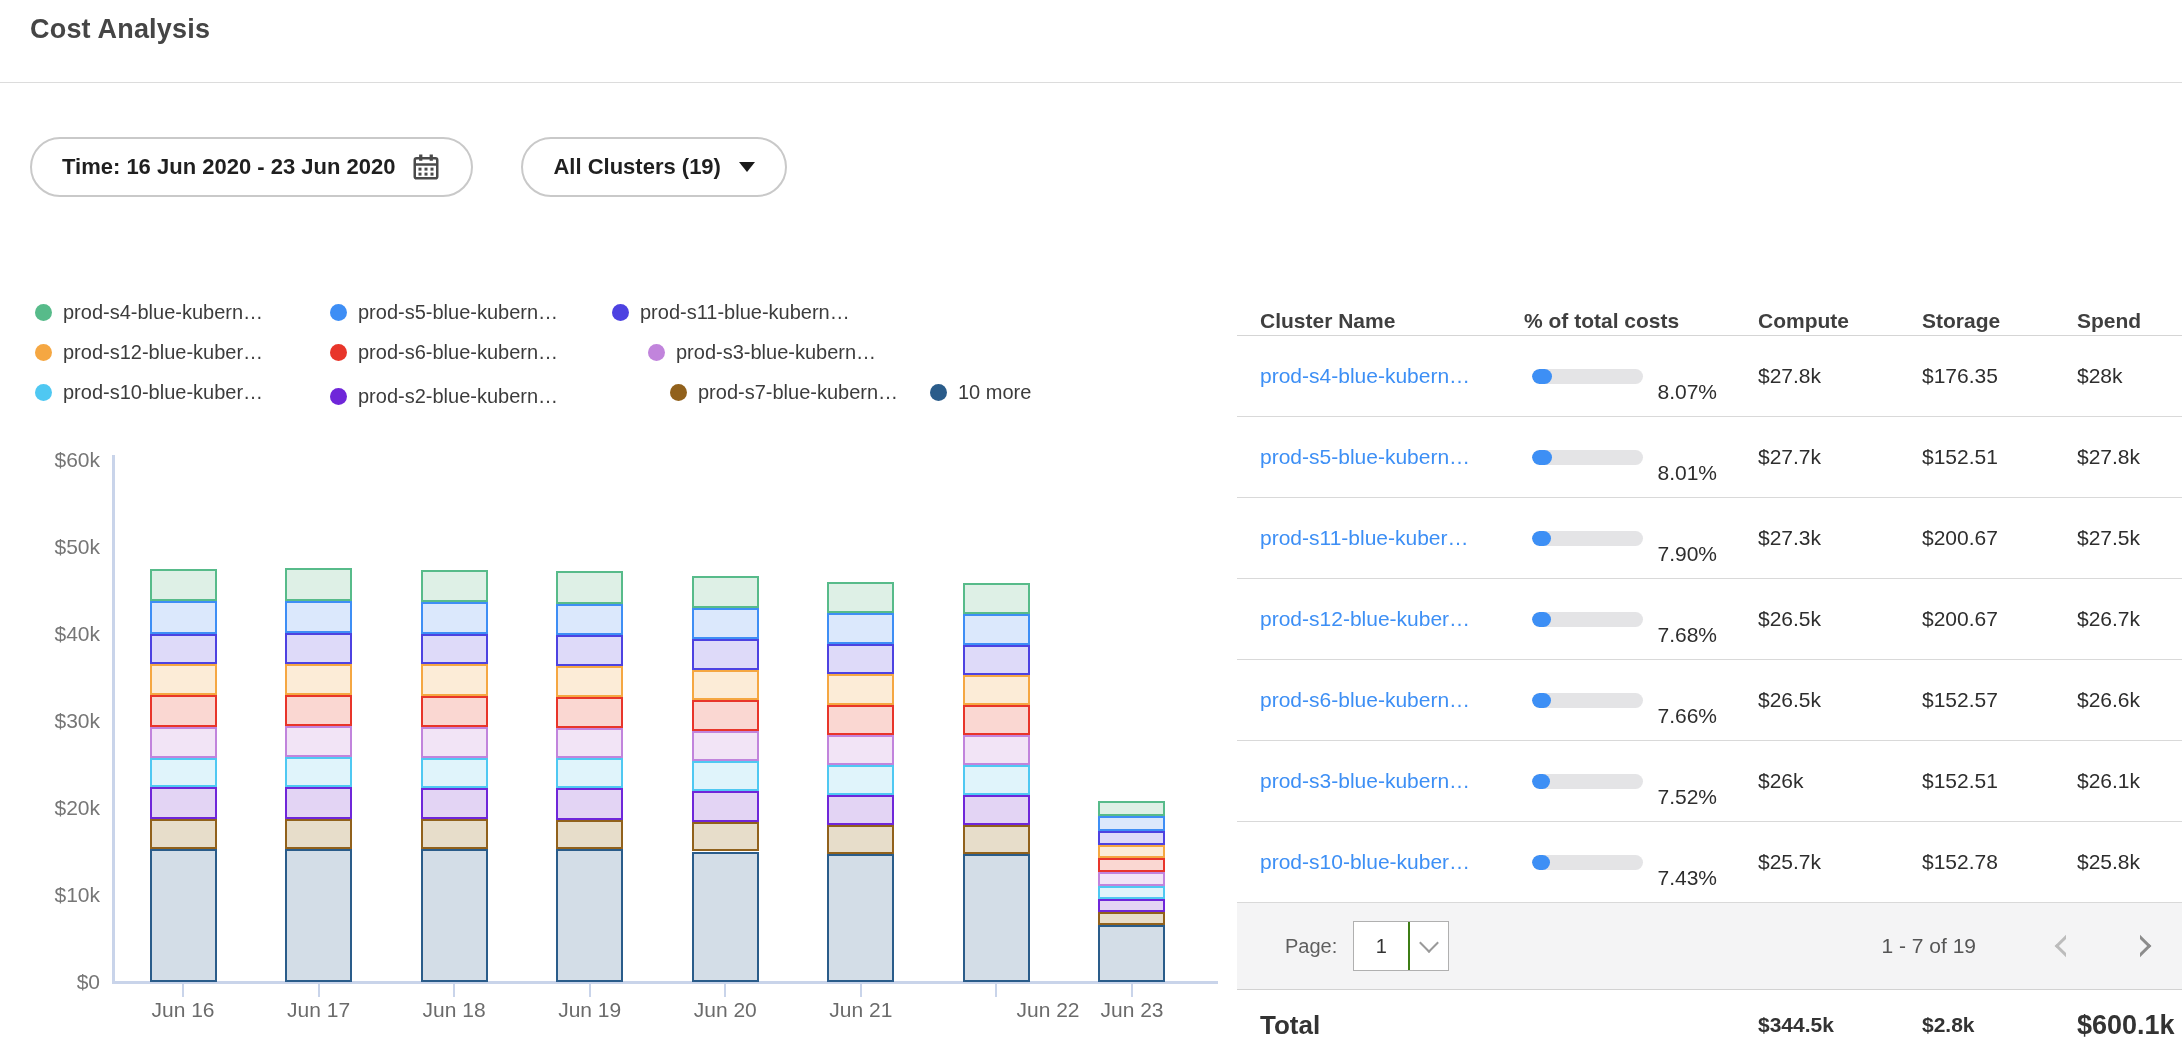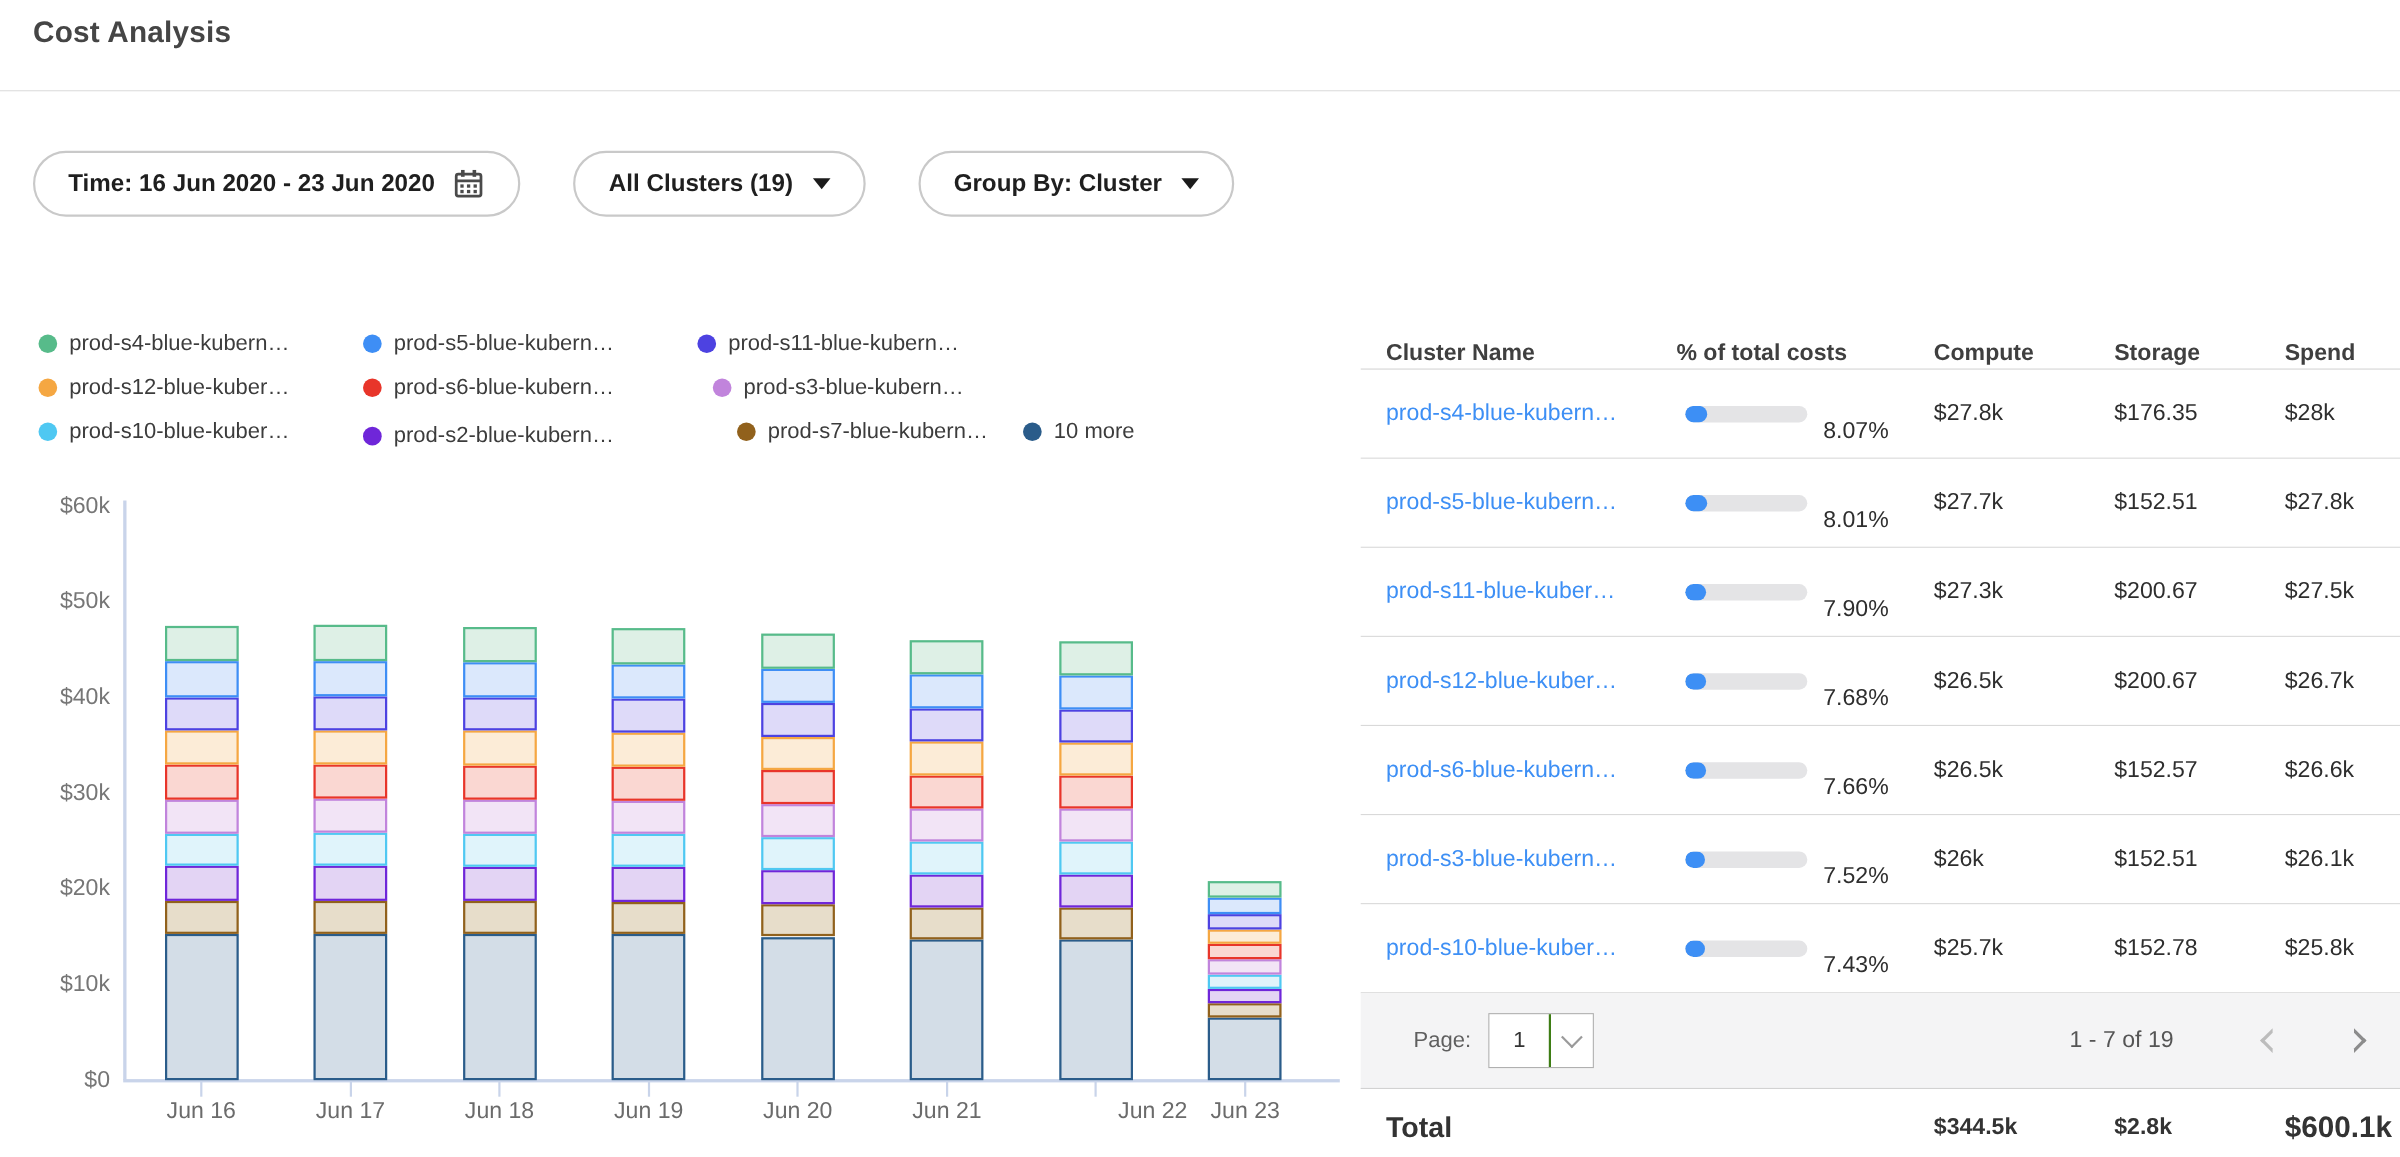--- a/index.html
+++ b/index.html
@@ -96,36 +96,32 @@
           <rect x="6" y="16.5" width="2.4" height="2.4" fill="#4a4a4a"></rect>
             <rect x="10.8" y="16.5" width="2.4" height="2.4" fill="#4a4a4a"></rect>
             <rect x="15.6" y="16.5" width="2.4" height="2.4" fill="#4a4a4a"></rect>
         </svg>
       </span>
     </button>
     <button class="pill">
       <span>All Clusters (19)</span>
       <span class="caret"></span>
     </button>
-    <button class="pill">
-      <span>Group By: Cluster</span>
-      <span class="caret"></span>
-    </button>
   </div>
 
   <div id="legend">
       <div class="lg-item" style="left: 0px; top: 0px;">
         <span class="lg-dot" style="background: rgb(87, 187, 138);"></span>
         <span class="lg-label">prod-s4-blue-kubern…</span>
       </div>
       <div class="lg-item" style="left: 295px; top: 0px;">
         <span class="lg-dot" style="background: rgb(62, 142, 245);"></span>
         <span class="lg-label">prod-s5-blue-kubern…</span>
       </div>
-      <div class="lg-item" style="left: 599px; top: 0px; text-align: center;">
+      <div class="lg-item" style="left: 577px; top: 0px; text-align: center;">
         <span class="lg-dot" style="background: rgb(77, 66, 225);"></span>
         <span class="lg-label">prod-s11-blue-kubern…</span>
       </div>
       <div class="lg-item" style="left: 0px; top: 40px;">
         <span class="lg-dot" style="background: rgb(245, 167, 66);"></span>
         <span class="lg-label">prod-s12-blue-kuber…</span>
       </div>
       <div class="lg-item" style="left: 295px; top: 40px;">
         <span class="lg-dot" style="background: rgb(232, 53, 42);"></span>
         <span class="lg-label">prod-s6-blue-kubern…</span>

